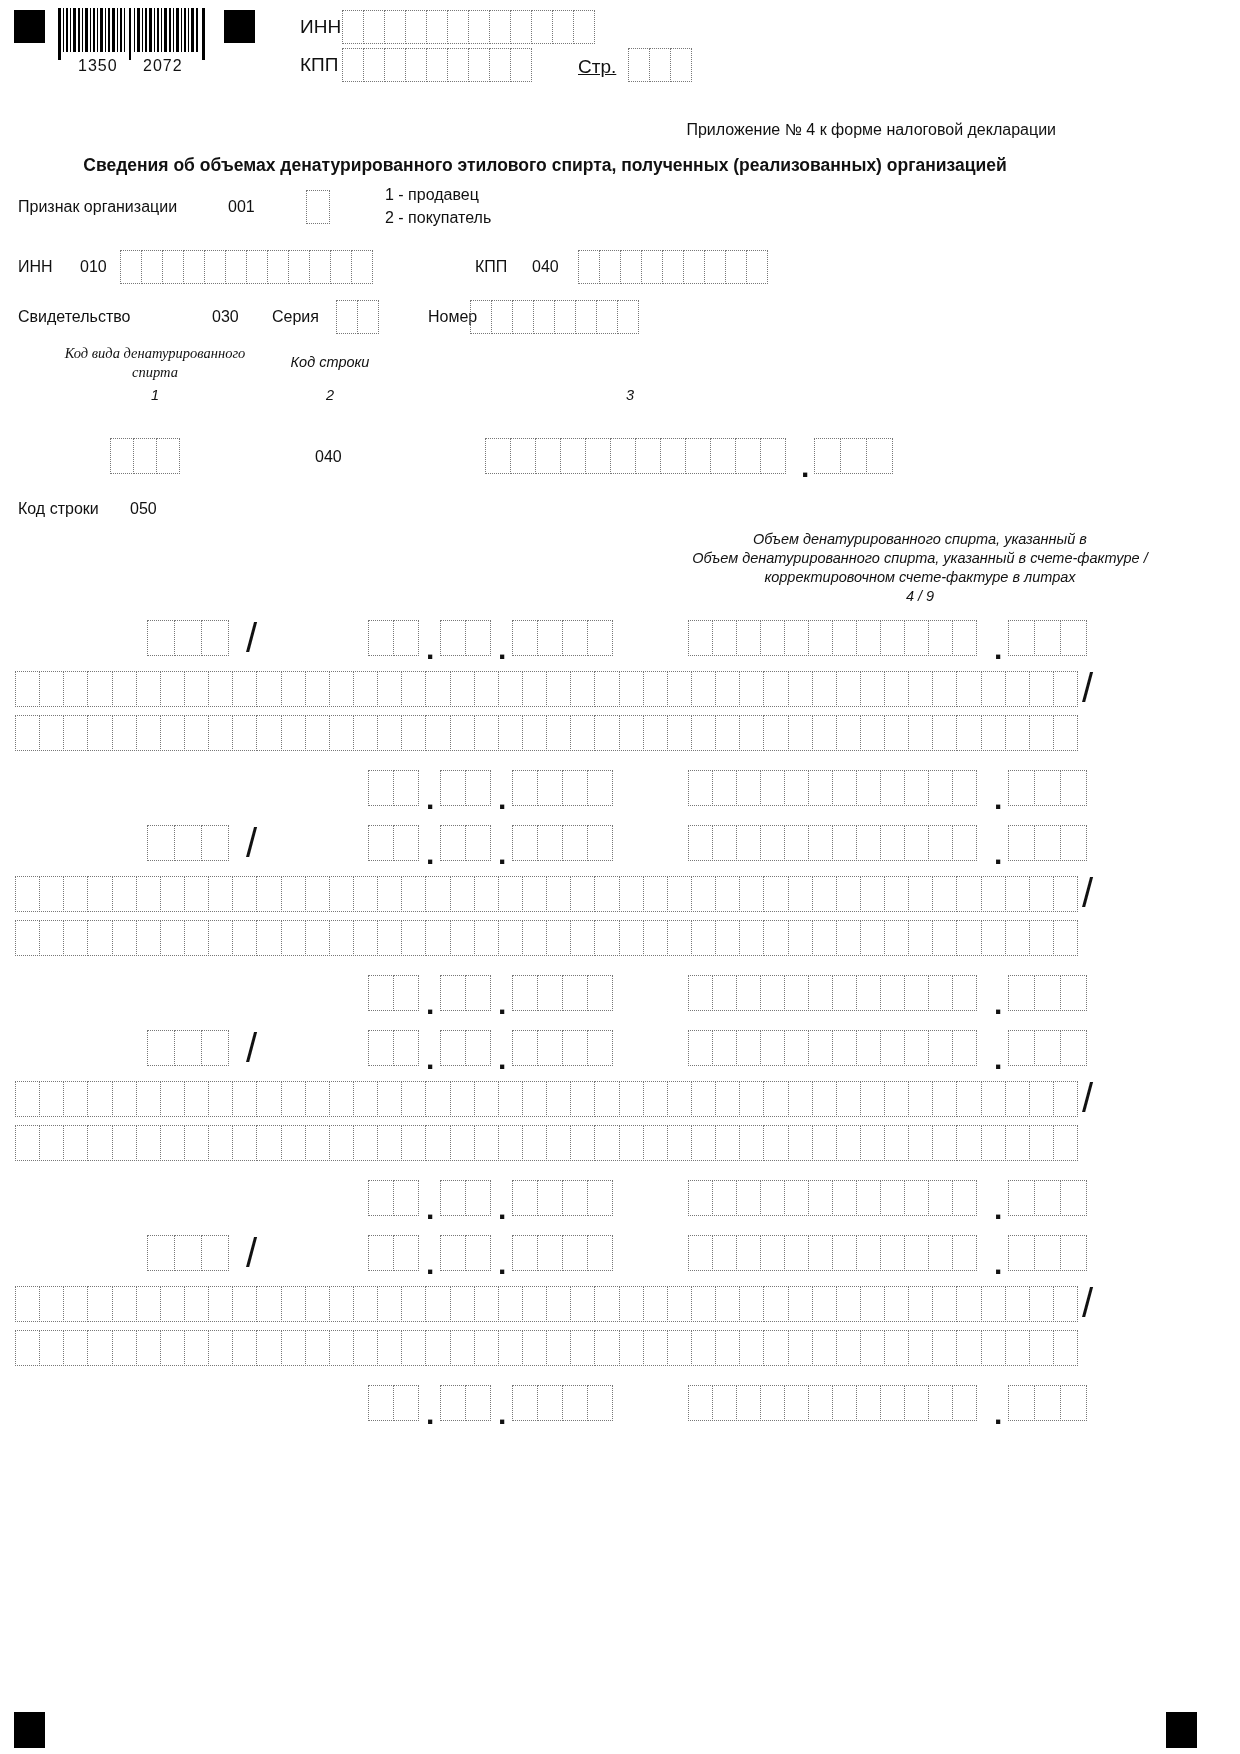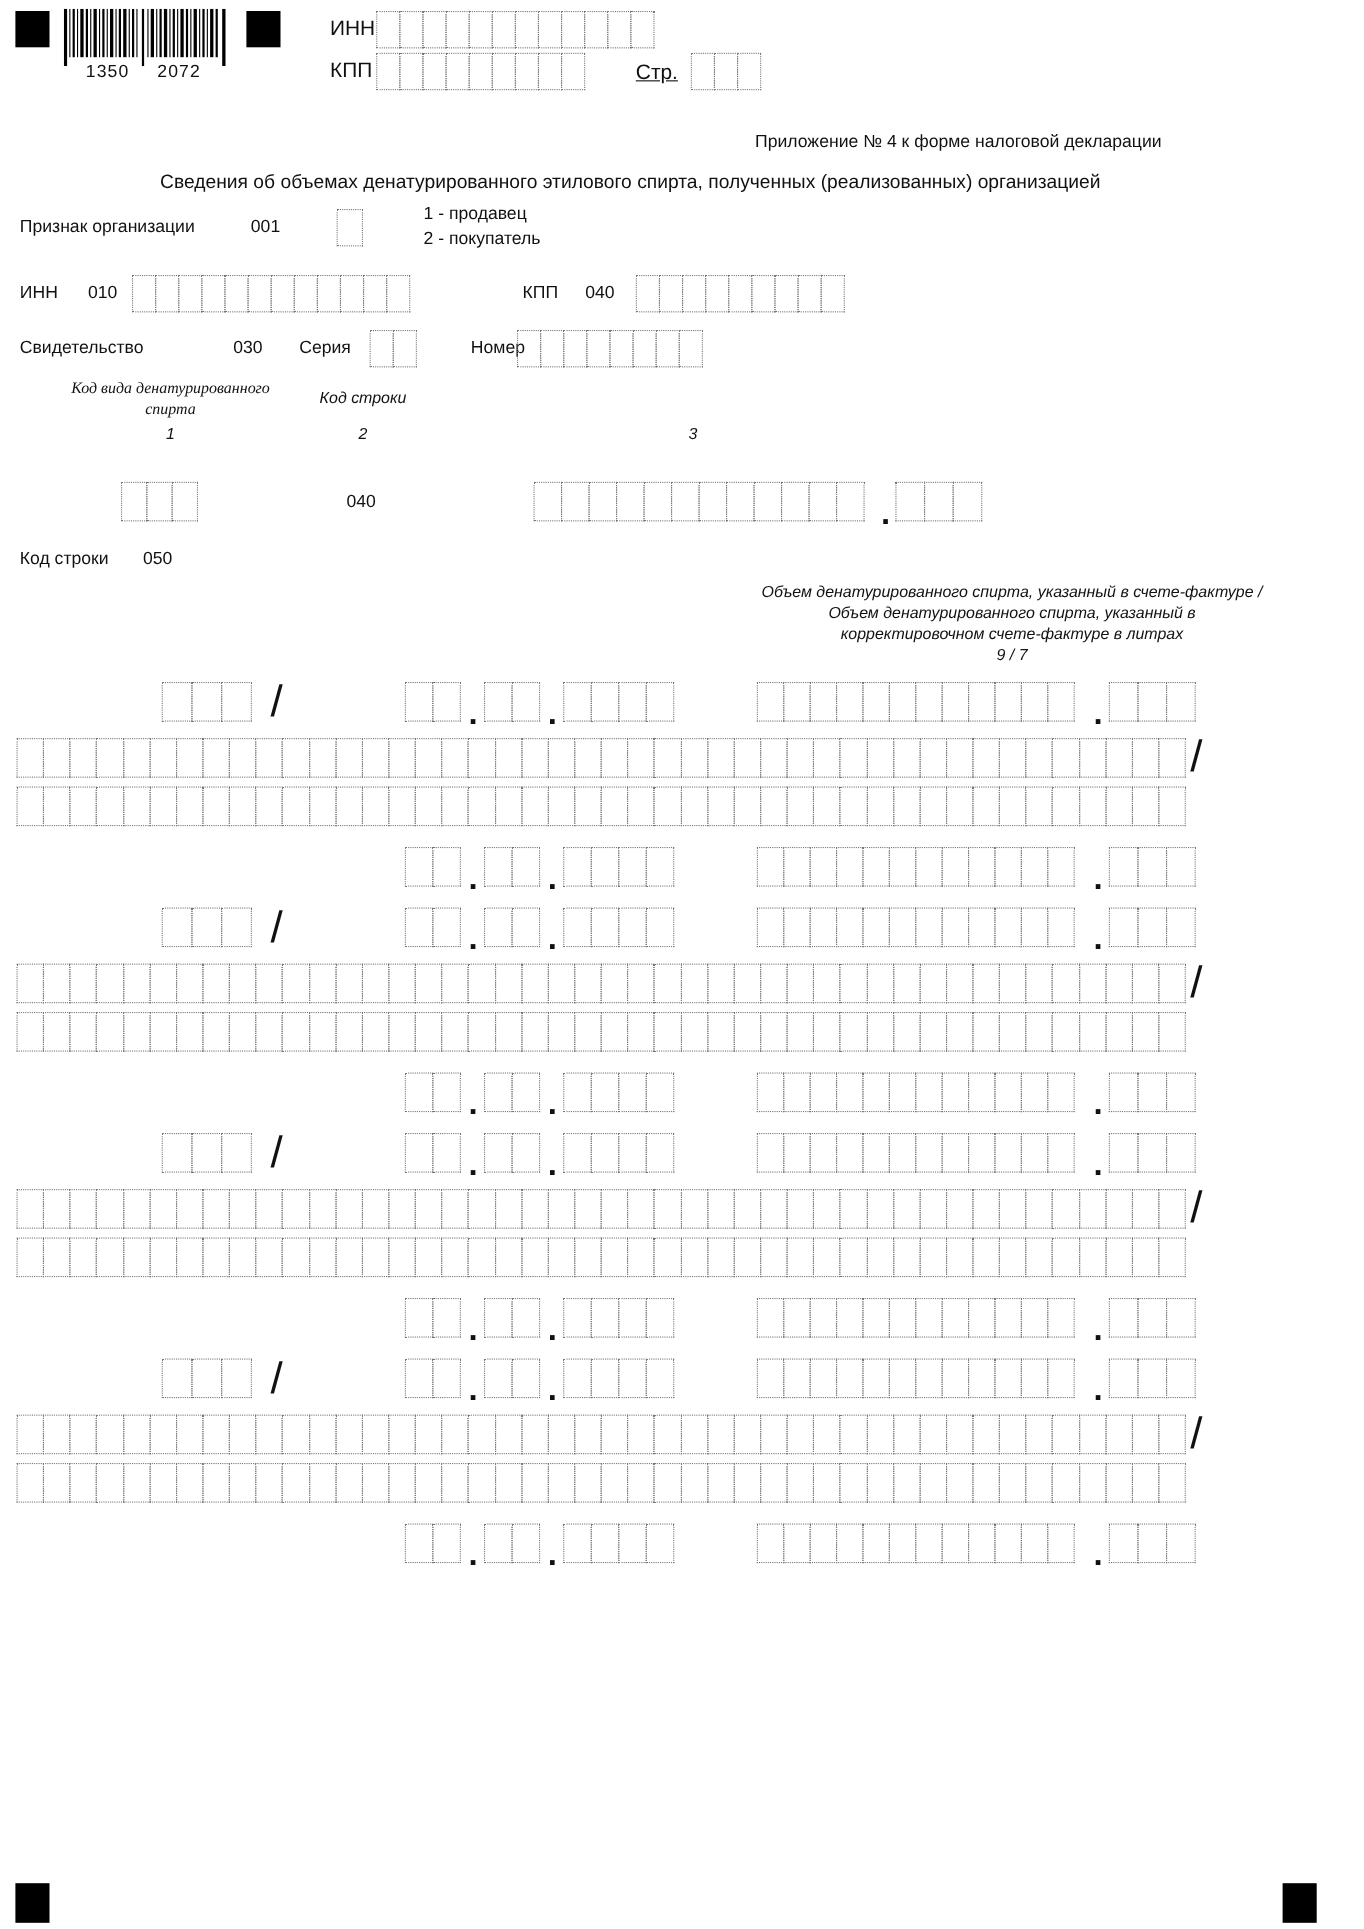--- a/index.html
+++ b/index.html
@@ -7,21 +7,21 @@
   .page {
     position:relative; width:1240px; height:1754px; margin:0 auto;
     background:#fff; color:#111;
     font-family:"Liberation Sans", sans-serif; font-size:16px;
     overflow:hidden;
   }
   .abs { position:absolute; }
   .sq { position:absolute; width:31px; height:33px; background:#000; }
   .lbl { position:absolute; white-space:nowrap; }
   .big { font-size:19px; }
-  .bold { font-weight:normal;margin-left:28px; }
+  .bold { font-weight:bold; }
   .it { font-style:italic; }
   .ctr { text-align:center; }
   .rt { text-align:right; }
   .hdr2 { font-size:14.5px; line-height:19px; }
   
   .cg { position:absolute; display:flex; }
   .cg i { display:block; width:22px; height:34px; border:1px dotted #777; }
   .cg i + i { margin-left:-1px; }
   .w24 i { width:24px; }
   .w25 i { width:25px; }
@@ -214,24 +214,24 @@
   <div class="cg w27 h36" style="left:814px; top:438px;">
       <i></i>
       <i></i>
       <i></i>
     </div>
 
   <span class="lbl" style="left:18px; top:500px;">Код строки</span>
   <span class="lbl" style="left:130px; top:500px;">050</span>
 
   <div class="abs ctr it hdr2" style="left:600px; top:530px; width:640px;">
+    <div>Объем денатурированного спирта, указанный в</div>
     <div>Объем денатурированного спирта, указанный в счете-фактуре /</div>
-    <div>Объем денатурированного спирта, указанный в</div>
     <div>корректировочном счете-фактуре в литрах</div>
-    <div>9 / 7</div>
+    <div>4 / 9</div>
   </div>
 
   <div class="block" style="top:620px;">
     <div class="cg w28 h36" style="left:147px; top:0;">
         <i></i>
         <i></i>
         <i></i>
       </div>
     <span class="slash" style="left:246px; top:-2px;">/</span>
     <div class="cg w26 h36" style="left:368px; top:0;">

